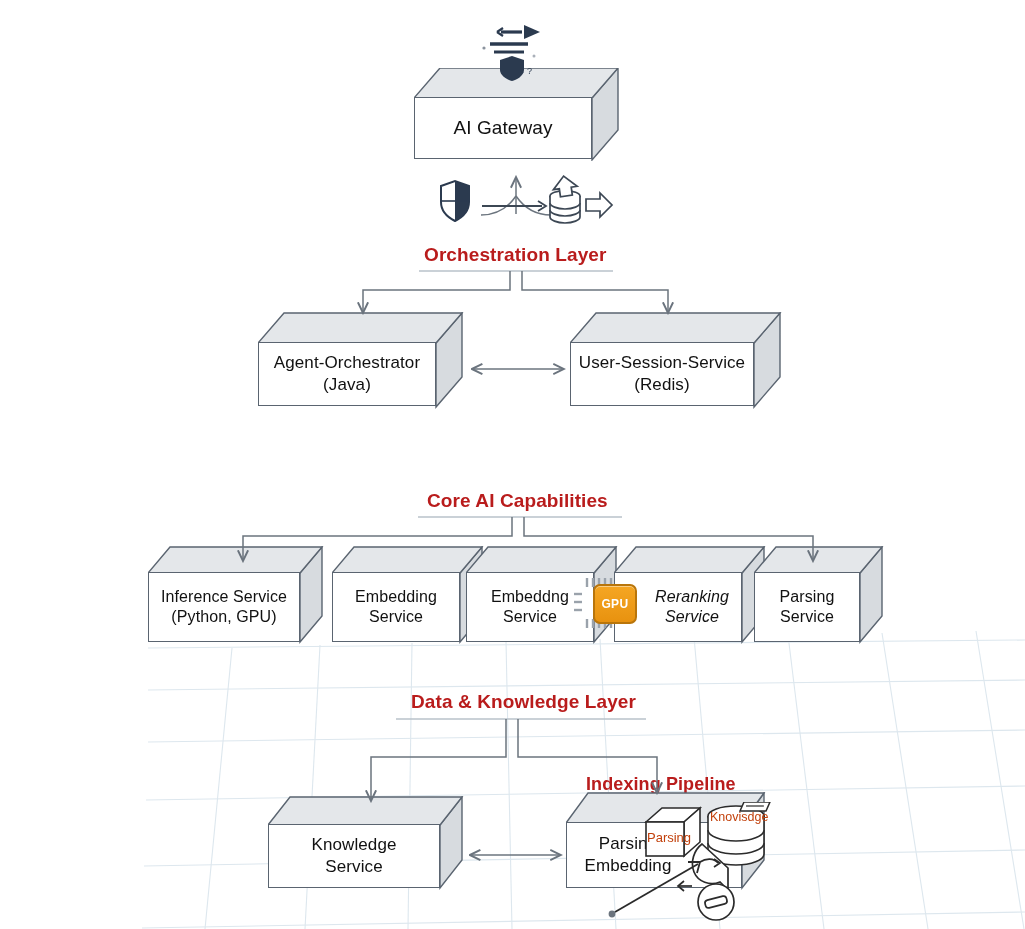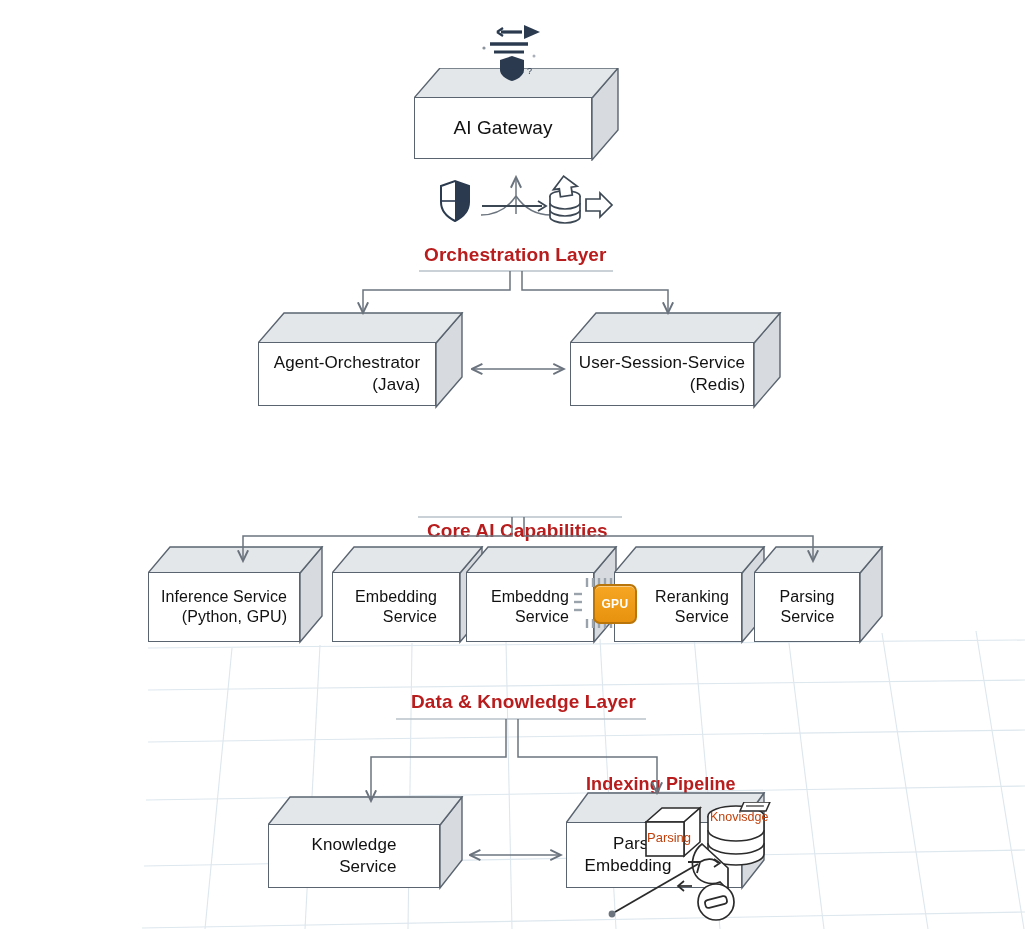--- a/index.html
+++ b/index.html
@@ -44,21 +44,20 @@
     position:absolute;
     z-index:1;
   }
   .box-label{
     font-size:17px;
     line-height:1.28;
     color:#111111;
     letter-spacing:.1px;
     padding:0 6px;
     white-space:pre-line;
-    text-align:right;
   }
   .box-label.small{font-size:16px;}
   .box-label.big{font-size:19px;}
   
   .layer-title{
     position:absolute;
     font-size:19px;
     font-weight:700;
     color:#b91c1c;
     white-space:nowrap;
@@ -251,21 +250,21 @@
       <svg width="34" height="97" viewBox="0 0 34 97">
         <polygon points="4,31 30,1 30,65 4,95" fill="#d7dbdf" stroke="#5a6470" stroke-width="1.4"></polygon>
       </svg>
     </div>
     <div class="face-front" style="left:0;top:30px;width:184px;height:64px;">
       <span class="box-label">User-Session-Service
 (Redis)</span>
     </div>
   </div>
 
-  <div class="layer-title" style="left:427px;top:520px;">
+  <div class="layer-title" style="left:427px;top:490px;">
     <span>Core AI Capabilities</span>
   </div>
 
   <div class="box3d" style="left:148px;top:546px;width:176px;height:96px;">
     <div class="face-top">
       <svg width="176" height="28" viewBox="0 0 176 28">
         <polygon points="0,27 22,1 174,1 152,27" fill="#e4e7ea" stroke="#5a6470" stroke-width="1.4"></polygon>
       </svg>
     </div>
     <div class="face-side" style="left:148px;top:0;">
@@ -317,21 +316,21 @@
     <div class="face-top">
       <svg width="152" height="28" viewBox="0 0 152 28">
         <polygon points="0,27 22,1 150,1 128,27" fill="#e4e7ea" stroke="#5a6470" stroke-width="1.4"></polygon>
       </svg>
     </div>
     <div class="face-side" style="left:124px;top:0;">
       <svg width="30" height="98" viewBox="0 0 30 98">
         <polygon points="4,27 26,1 26,70 4,96" fill="#d7dbdf" stroke="#5a6470" stroke-width="1.4"></polygon>
       </svg>
     </div>
-    <div class="face-front" style="left:0;top:26px;width:128px;height:70px;">
+    <div class="face-front" style="left:0;top:26px;width:128px;height:70px;font-style:italic;">
       <span class="box-label small" style="padding-left:34px;">Reranking
 Service</span>
     </div>
   </div>
 
   <div class="box3d" style="left:754px;top:546px;width:130px;height:96px;">
     <div class="face-top">
       <svg width="130" height="28" viewBox="0 0 130 28">
         <polygon points="0,27 22,1 128,1 106,27" fill="#e4e7ea" stroke="#5a6470" stroke-width="1.4"></polygon>
       </svg>

